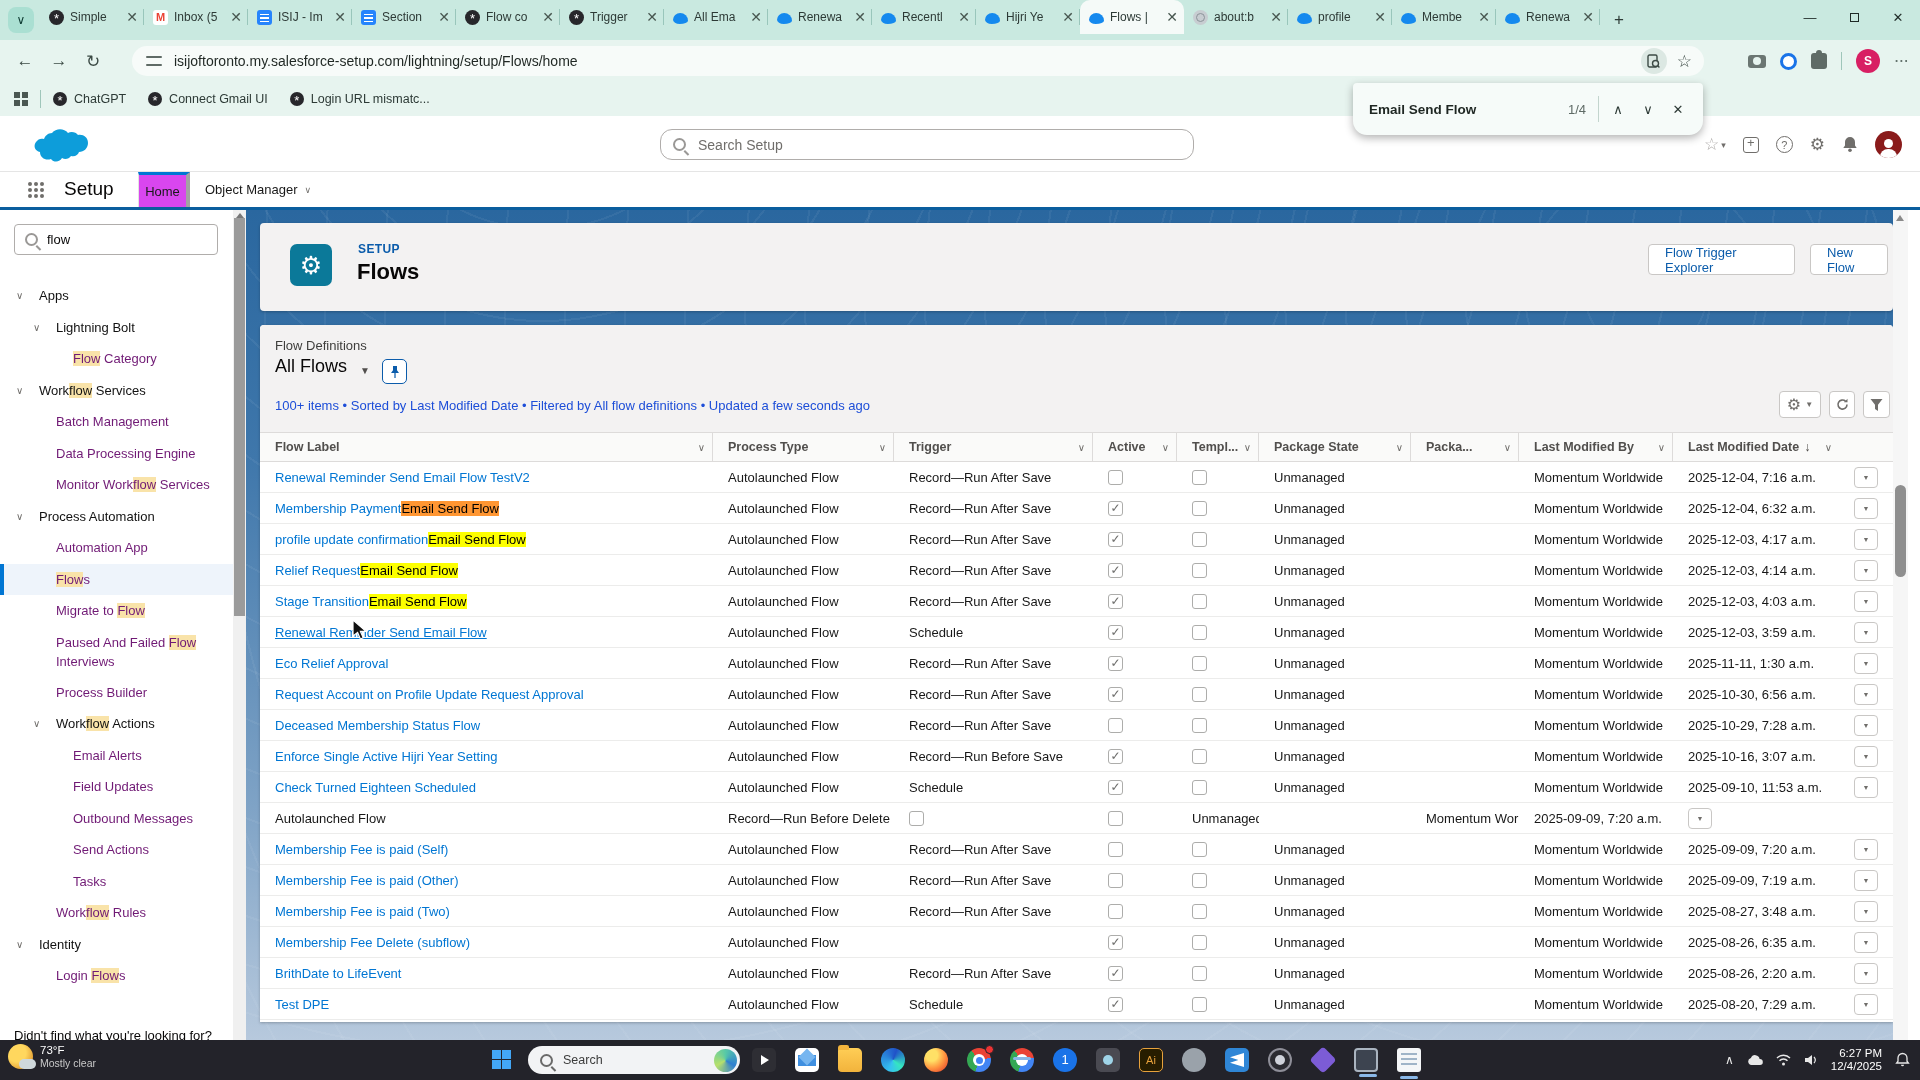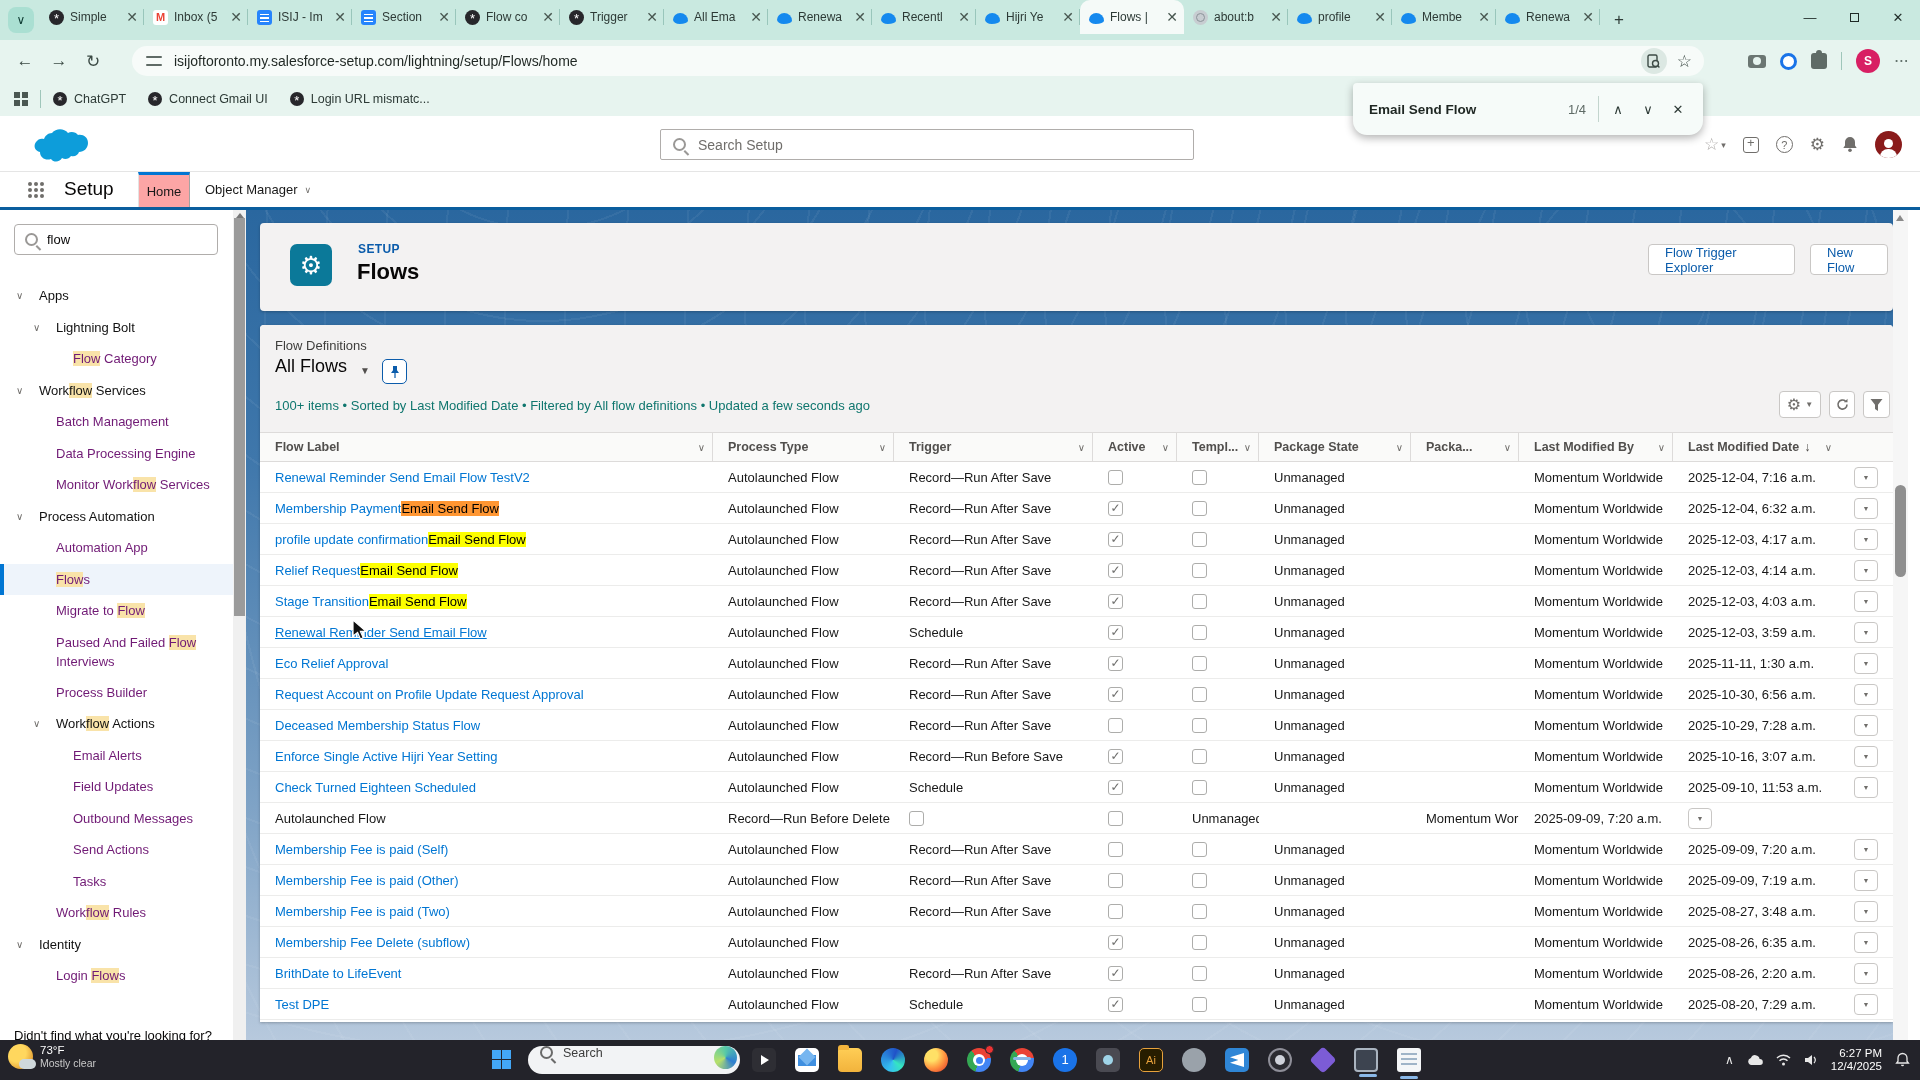--- a/index.html
+++ b/index.html
@@ -56,40 +56,40 @@
   .bm{display:flex;align-items:center;gap:7px;margin-right:22px}
   
   .findbar{position:absolute;left:1353px;top:83px;width:350px;height:52px;background:#f6fbf9;border-radius:4px 4px 14px 14px;box-shadow:0 3px 9px rgba(0,0,0,.3);display:flex;align-items:center;z-index:50;padding:0 10px 0 16px}
   .findq{font-size:13.5px;font-weight:bold;color:#1f2723;flex:1}
   .findcount{font-size:13px;color:#5f6b66;margin-right:12px}
   .findsep{width:1px;height:26px;background:#c3d5ce;margin-right:4px}
   .findbtn{width:30px;text-align:center;color:#2d3a36;font-size:13px}
   
   .sfheader{position:absolute;left:0;top:116px;width:1920px;height:56px;background:#fff;border-bottom:1px solid #e5e5e5}
   .sflogo{position:absolute;left:26px;top:10px}
-  .gsearch{position:absolute;left:660px;top:13px;width:534px;height:31px;border:1px solid #b0adab;border-radius:2px;display:flex;align-items:center;gap:12px;padding:0 12px;background:#fff}
+  .gsearch{position:absolute;left:660px;top:13px;width:534px;height:31px;border:1px solid #b0adab;border-radius:12px;display:flex;align-items:center;gap:12px;padding:0 12px;background:#fff}
   .gsearch .ph{font-size:14px;color:#706e6b}
   .mag{width:13px;height:13px;border:2px solid #9a9896;border-radius:50%;position:relative;flex:0 0 auto}
   .mag::after{content:"";position:absolute;left:10px;top:10px;width:6px;height:2px;background:#9a9896;transform:rotate(45deg);transform-origin:0 0}
   .hdricons{position:absolute;right:18px;top:15px;display:flex;align-items:center;gap:17px}
   .hic{color:#706e6b;font-size:17px;display:flex;align-items:center}
   .hic .caret{font-size:9px;margin-left:2px;color:#706e6b}
   .plusbox{width:16px;height:16px;border:1.6px solid #706e6b;border-radius:3px;position:relative}
   .plusbox::before{content:"+";position:absolute;left:0;right:0;top:-3px;text-align:center;font-size:13px;color:#706e6b}
   .qmark{width:17px;height:17px;border:1.6px solid #706e6b;border-radius:50%;font-size:11px;display:flex;align-items:center;justify-content:center;color:#706e6b}
   .sfavatar{width:27px;height:27px;border-radius:50%;background:#8a1b1b;display:flex;align-items:flex-end;justify-content:center;overflow:hidden}
   .sfavatar .head{width:9px;height:9px;border-radius:50%;background:#fff;position:absolute;margin-bottom:10px}
   .sfavatar .body{width:17px;height:9px;border-radius:8px 8px 0 0;background:#fff}
   
   .sfnav{position:absolute;left:0;top:172px;width:1920px;height:38px;background:#fff;border-bottom:3px solid #0b5e9e}
   .waffle{position:absolute;left:28px;top:10px;width:16px;height:16px}
   .waffle i{position:absolute;width:4px;height:4px;border-radius:50%;background:#706e6b}
   .setup-title{position:absolute;left:64px;top:6px;font-size:19px;color:#080707}
   .navtab{position:absolute;top:0;height:35px;display:flex;align-items:center;justify-content:center;font-size:13px;color:#181818;padding:0 14px}
-  .navtab.active{background:#fca5a5;border-top:3px solid #0176d3;border-left:1px solid #e3e3e3;border-right:1px solid #a3a3a3}
+  .navtab.active{background:#d946ef;border-top:3px solid #0176d3;border-left:1px solid #e3e3e3;border-right:4px solid #a3a3a3}
   .navtab .caret{font-size:9px;margin-left:7px;color:#706e6b}
   
   .sidebar{position:absolute;left:0;top:210px;width:233px;height:830px;background:#fff;overflow:hidden}
   .sbsearch{position:absolute;left:14px;top:14px;width:204px;height:31px;border:1px solid #b0adab;border-radius:4px;display:flex;align-items:center;gap:9px;padding:0 10px}
   .sbsearch .val{font-size:13px;color:#080707}
   .tree{position:absolute;left:0;top:70px;width:233px}
   .titem{position:relative;font-size:13px;color:#701a75;display:block;line-height:31.5px;min-height:31.5px}
   .titem.group{color:#121212}
   .titem .chev{position:absolute;top:0;font-size:10px;color:#706e6b;line-height:31.5px}
   .titem.d0{padding-left:39px}.titem.d0 .chev{left:16px}
@@ -117,21 +117,21 @@
   .tile{position:absolute;left:30px;top:21px;width:42px;height:42px;border-radius:7px;background:#0b7999;color:#fff;font-size:25px;display:flex;align-items:center;justify-content:center}
   .eyebrow{position:absolute;left:98px;top:19px;font-size:12px;font-weight:bold;color:#0b5cab;letter-spacing:.4px}
   .ptitle{position:absolute;left:97px;top:36px;font-size:22px;font-weight:bold;color:#080707}
   .sfbtn{position:absolute;top:21px;height:31px;background:#fff;border:1px solid #c9c7c5;border-radius:4px;color:#0b5cab;font-size:13px;display:flex;align-items:center;justify-content:center;padding:0 16px}
   .listcard{left:14px;top:115px;width:1633px;height:697px;background:#fff;border-radius:4px 4px 0 0}
   .listcard .head{position:absolute;left:0;top:0;width:100%;height:107px;background:#f3f2f2;border-radius:4px 4px 0 0}
   .entlabel{position:absolute;left:15px;top:13px;font-size:13px;color:#3e3e3c}
   .viewname{position:absolute;left:15px;top:31px;font-size:18px;font-weight:normal;color:#080707}
   .viewcaret{position:absolute;top:40px;font-size:10px;color:#514f4d}
   .pinbtn{position:absolute;top:34px;width:25px;height:25px;border:1px solid #0b5cab;border-radius:5px;background:#fff;display:flex;align-items:center;justify-content:center}
-  .statusline{position:absolute;left:15px;top:73px;font-size:13px;color:#0f766e}
+  .statusline{position:absolute;left:15px;top:73px;font-size:13px;color:#1d4ed8}
   .lctl{position:absolute;top:66px;height:27px;background:#fff;border:1px solid #c9c7c5;border-radius:4px;display:flex;align-items:center;justify-content:center;gap:4px;color:#706e6b}
   
   .tgrid{display:grid;grid-template-columns:453px 181px 199px 84px 82px 152px 108px 154px 166px 54px}
   .thead{position:absolute;left:0;top:107px;width:1633px;height:30px;background:#fafaf9;border-top:1px solid #dddbda;border-bottom:1px solid #dddbda}
   .th{position:relative;display:flex;align-items:center;font-size:12.5px;font-weight:bold;color:#514f4d;padding:0 22px 0 15px;border-right:1px solid #dddbda;overflow:hidden;white-space:nowrap}
   .th:last-child,.th:nth-last-child(2){border-right:none}
   .th .chev{position:absolute;right:7px;font-size:10px;color:#706e6b;font-weight:normal}
   .th .sort{margin-left:5px;font-weight:normal;color:#514f4d}
   .tbody{position:absolute;left:0;top:137px;width:1633px}
   .trow{height:31px;border-bottom:1px solid #ececeb}
@@ -146,21 +146,21 @@
   .cursor{position:absolute;left:106px;top:409px;z-index:30}
   
   .taskbar{position:absolute;left:0;top:1040px;width:1920px;height:40px;background:#23232a;display:flex;align-items:center;color:#fff}
   .weather{position:absolute;left:8px;top:4px;display:flex;align-items:center;gap:7px}
   .wicon{width:25px;height:25px;border-radius:50%;background:radial-gradient(circle at 35% 35%,#ffd75e 0 40%,#e8a93c 70%);position:relative}
   .wicon::after{content:"";position:absolute;right:-3px;bottom:0;width:17px;height:10px;border-radius:6px;background:#cfd8dc}
   .wtxt .t1{font-size:11.5px;line-height:13px}
   .wtxt .t2{font-size:10.5px;line-height:12px;color:#c9c9c9}
   .startbtn{position:absolute;left:492px;top:10px;width:19px;height:19px;display:grid;grid-template-columns:9px 9px;grid-template-rows:9px 9px;gap:1px}
   .startbtn i{background:#43a6f5}
-  .tsearch{position:absolute;left:528px;top:6px;width:212px;height:28px;border-radius:14px;background:#f2f3f5;display:flex;align-items:flex-start;padding:0 3px 0 12px;color:#3c3c3c}
+  .tsearch{position:absolute;left:528px;top:6px;width:212px;height:28px;border-radius:14px;background:#f2f3f5;display:flex;align-items:center;padding:0 3px 0 12px;color:#3c3c3c}
   .tsearch .mag{border-color:#6a6a6a}.tsearch .mag::after{background:#6a6a6a}
   .tsearch .ph{flex:1;font-size:12.5px;margin-left:10px;color:#3c3c3c}
   .tsearch .thumb{width:23px;height:23px;border-radius:50%;background:conic-gradient(#57c9a7,#2f7fd1,#b7e06b,#57c9a7)}
   .apps{position:absolute;left:752px;top:0;height:40px;display:flex;align-items:center;gap:19px}
   .app{width:24px;height:24px;position:relative;flex:0 0 auto}
   .app.activeapp::after{content:"";position:absolute;left:3px;bottom:-7px;width:18px;height:3px;border-radius:2px;background:#8ab8e8}
   .badge{position:absolute;right:-3px;top:-3px;width:9px;height:9px;border-radius:50%;background:#e33;border:1.5px solid #23232a}
   .a-dark{background:#2e2e34;border-radius:5px}
   .a-dark::before{content:"";position:absolute;left:9px;top:7px;border-left:8px solid #fff;border-top:5px solid transparent;border-bottom:5px solid transparent}
   .a-mail{background:#fff;border-radius:5px}

